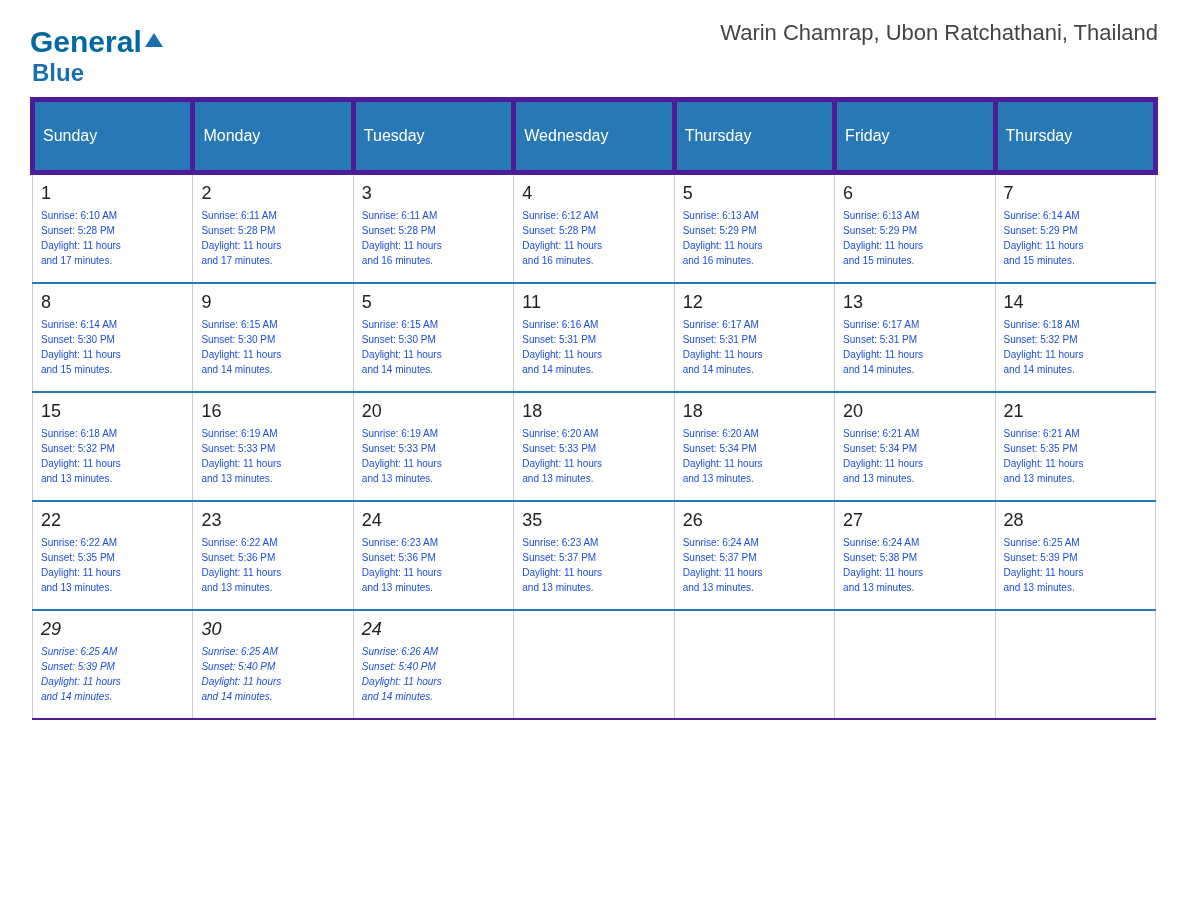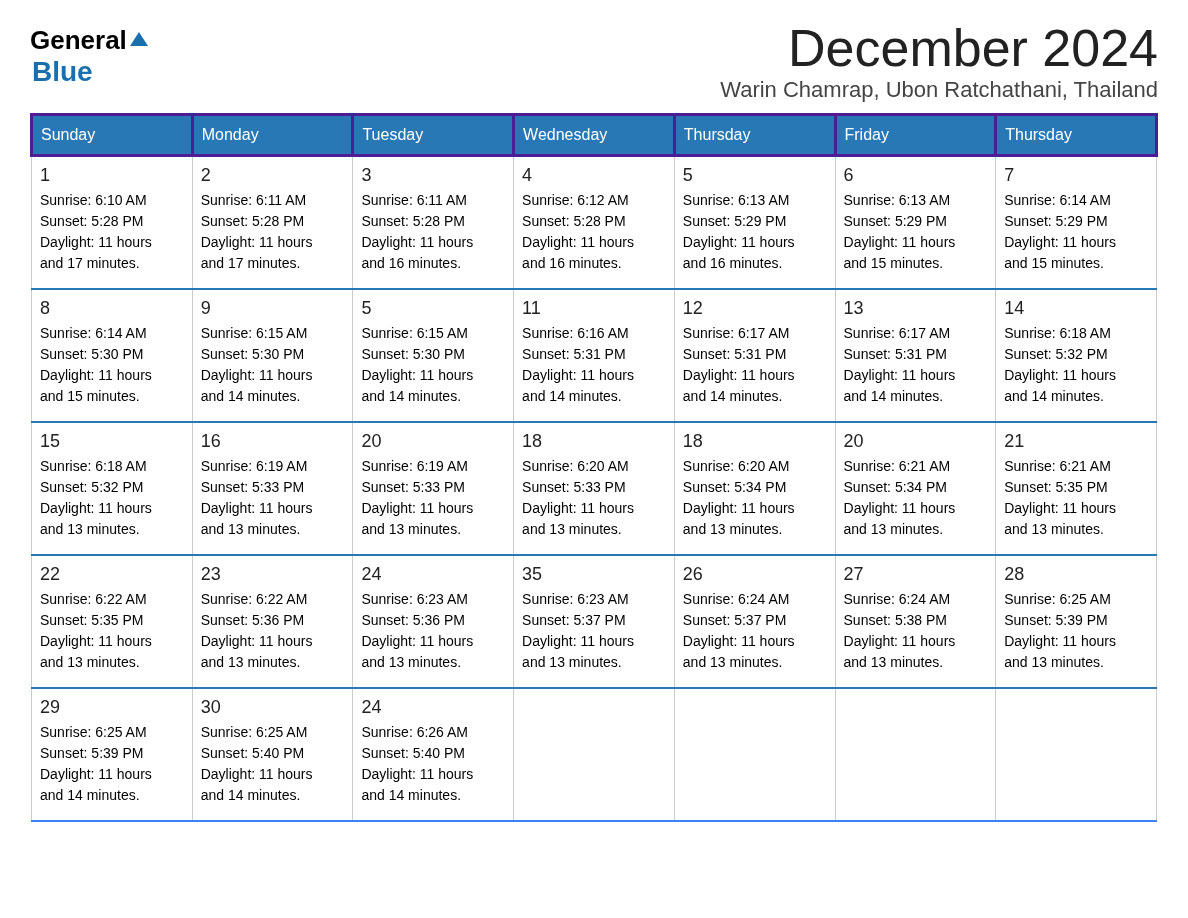--- a/index.html
+++ b/index.html
@@ -41,70 +41,70 @@
       font-weight: normal;
     }
     table {
       width: 100%;
       border-collapse: collapse;
       margin-top: 10px;
     }
     thead tr th {
       background-color: #2778b5;
       color: #fff;
-      padding: 10px 8px;
+      padding: 25px 8px;
       font-size: 16px;
       font-weight: normal;
       text-align: left;
-      border: 3px solid #4c1d95;
+      border: 5px solid #4c1d95;
     }
     tbody tr td {
       vertical-align: top;
       padding: 8px 8px 14px 8px;
       border: 1px solid #ccc;
       border-top: 2px solid #2778b5;
       font-size: 13px;
       color: #333;
       width: 14.28%;
       min-height: 90px;
     }
     .day-number {
       font-size: 18px;
       color: #222;
       display: block;
       margin-bottom: 4px;
     }
     .day-info {
-      font-size: 14px;
+      font-size: 10px;
       line-height: 1.5;
-      color: #000000;
+      color: #1d4ed8;
     }
     tbody tr:last-child td {
-      border-bottom: 2px solid #3b82f6;
+      border-bottom: 2px solid #4c1d95;
+      font-style: italic;
     }
     .empty-cell {
       border: 1px solid #ccc;
       border-top: 2px solid #2778b5;
     }
   </style>
 </head>
 <body>
 
 <div class="header">
   <div class="logo">
     <div class="logo-icon">
-      <span style="font-size:26px;font-weight:bold;color:#000000;">General</span>
+      <span style="font-size:30px;font-weight:bold;color:#0369a1;">General</span>
       <svg width="22" height="22" viewBox="0 0 22 22" style="margin-left:1px;margin-top:-4px;">
         <polygon points="11,4 20,18 2,18" fill="#1a6faf"></polygon>
       </svg>
     </div>
-    <span style="font-size:28px;font-weight:bold;color:#1a6faf;margin-left:2px;">Blue</span>
+    <span style="font-size:24px;font-weight:bold;color:#1a6faf;margin-left:2px;">Blue</span>
   </div>
   <div class="title-section">
-    <div class="month-title">December 2024</div>
     <div class="location-subtitle">Warin Chamrap, Ubon Ratchathani, Thailand</div>
   </div>
 </div>
 
 <table>
   <thead>
     <tr>
     <th>Sunday</th>
         <th>Monday</th>
         <th>Tuesday</th>

